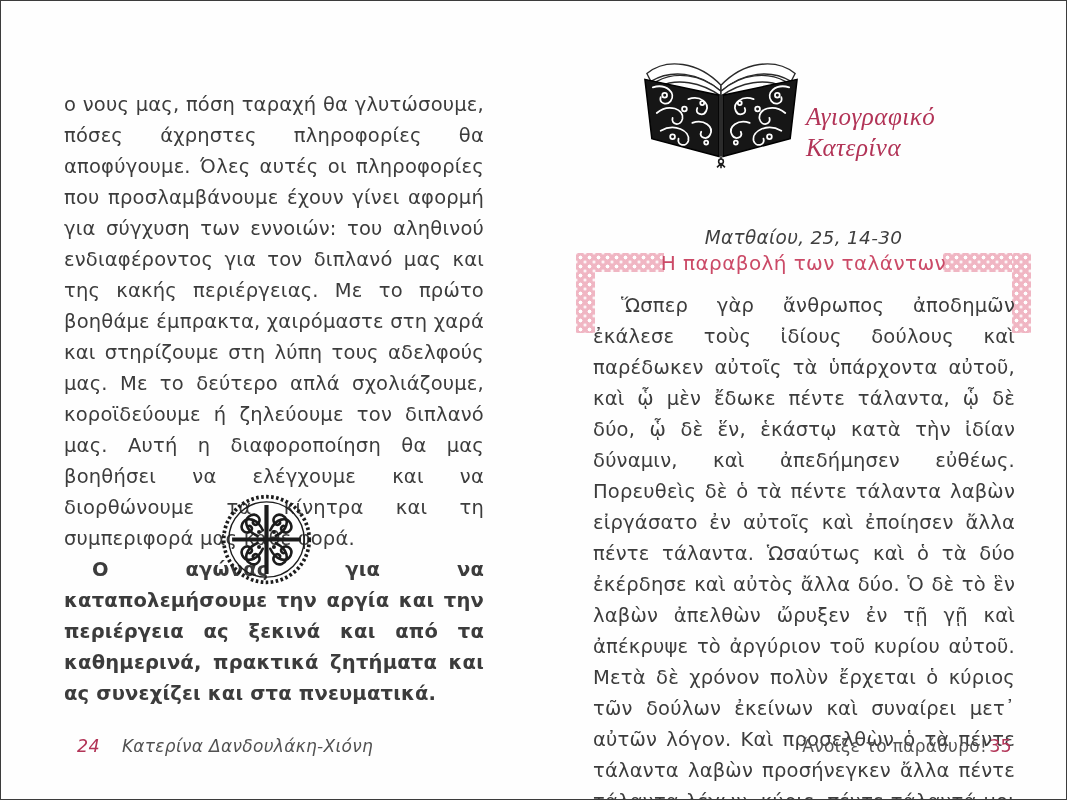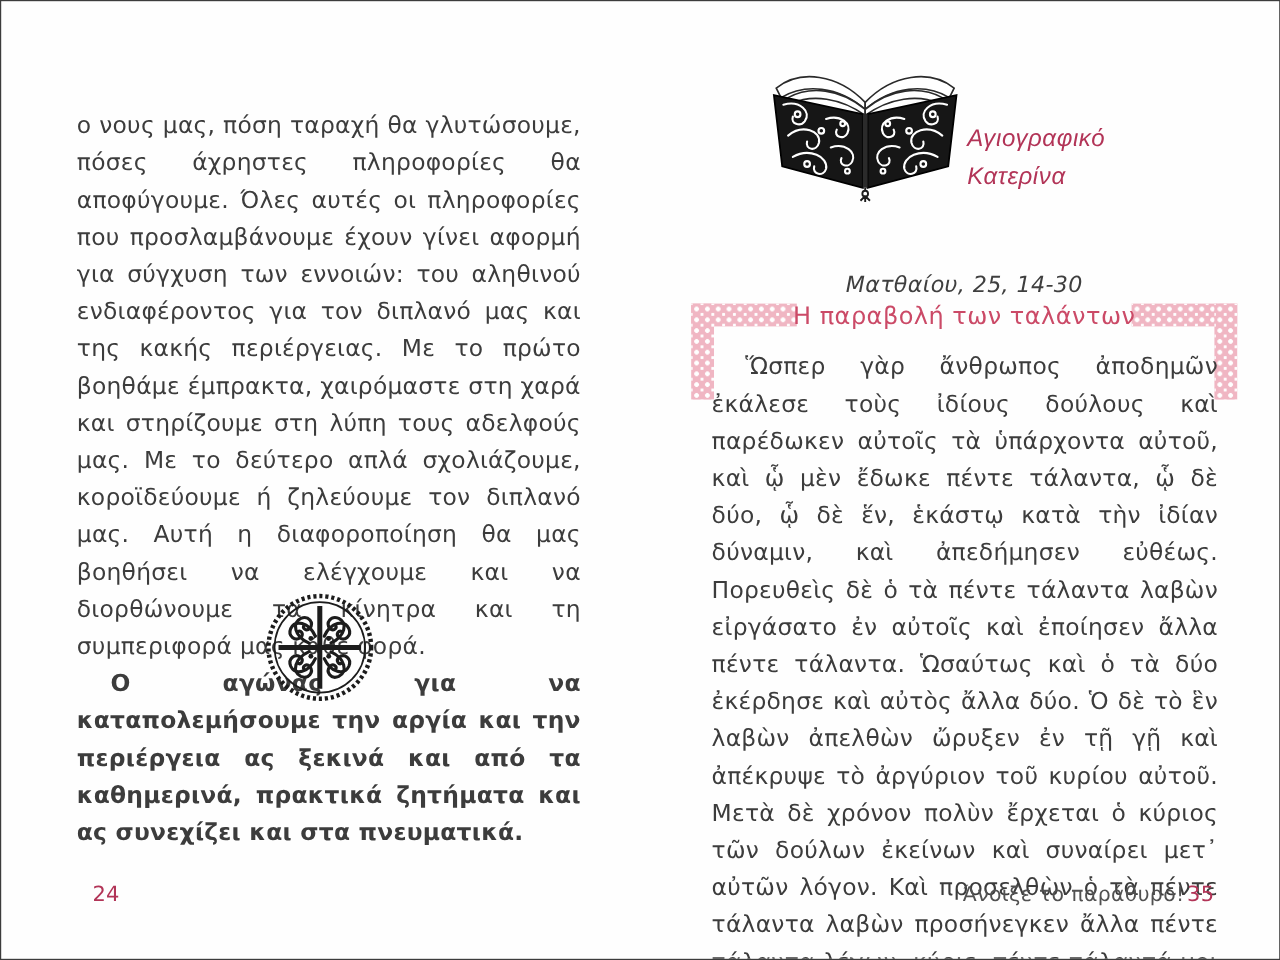--- a/index.html
+++ b/index.html
@@ -26,30 +26,30 @@
     text-align:justify;letter-spacing:.2px;
   }
   .left-text p.indent{text-indent:28px;font-weight:bold;}
   .medallion{
     position:absolute;left:219px;top:492px;width:93px;height:93px;
   }
   .footer{
     position:absolute;top:735px;font-size:17px;color:var(--footer-gray);
     display:flex;align-items:baseline;gap:22px;letter-spacing:.3px;
   }
-  .footer-left{left:76px;}
+  .footer-left{left:76px;font-style:italic;}
   .footer-right{right:54px;gap:2px;}
   .pageno{color:var(--accent-red);font-size:17.5px;}
   
   .book-art{position:absolute;left:636px;top:50px;width:168px;height:118px;}
   .rubric{
     position:absolute;left:805px;top:100px;
-    font-family:Liberation Sans, sans-serif;
+    font-family:Liberation Serif, serif;
     font-style:italic;color:var(--accent-red);
-    font-size:20px;line-height:31px;letter-spacing:.5px;
+    font-size:25px;line-height:31px;letter-spacing:.5px;
   }
   .reference{
     position:absolute;left:575px;top:206px;width:455px;
     text-align:center;font-style:italic;font-size:18.5px;
     color:#3f3f3f;letter-spacing:.3px;margin-top:20px;
   }
   
   .lace{
     background-color:var(--lace-pink);
     background-image:
@@ -111,20 +111,21 @@
       <g stroke="#1c1c1c" stroke-width="2.8" fill="none" stroke-linecap="round" transform="translate(100,100) scale(-1,-1)">
         <path d="M46 40 C40 27 28 25 24 33 C21 40 28 45 33 41 C36 38 33 34 30 36"></path>
         <path d="M40 46 C27 40 25 28 33 24 C40 21 45 28 41 33 C38 36 34 33 36 30"></path>
         <circle cx="42" cy="42" r="2.2" fill="#1c1c1c" stroke="none"></circle>
       </g>
     </svg>
   </div>
 
   <div class="footer footer-left">
     <span class="pageno">24</span>
+    <span>Κατερίνα Δανδουλάκη-Χιόνη</span>
   </div>
 
   <div class="book-art">
     <svg viewBox="0 0 170 118" width="168" height="118" aria-hidden="true">
 
       <g fill="#ffffff" stroke="#2a2a2a" stroke-width="1.4">
         <path d="M85 34 C62 10 30 6 10 22 L14 30 C34 18 62 20 85 40 Z"></path>
         <path d="M85 34 C108 10 140 6 160 22 L156 30 C136 18 108 20 85 40 Z"></path>
         <path d="M85 40 C64 22 38 20 20 30 L23 35 C40 27 64 30 85 45 Z"></path>
         <path d="M85 40 C106 22 132 20 150 30 L147 35 C130 27 106 30 85 45 Z"></path>

